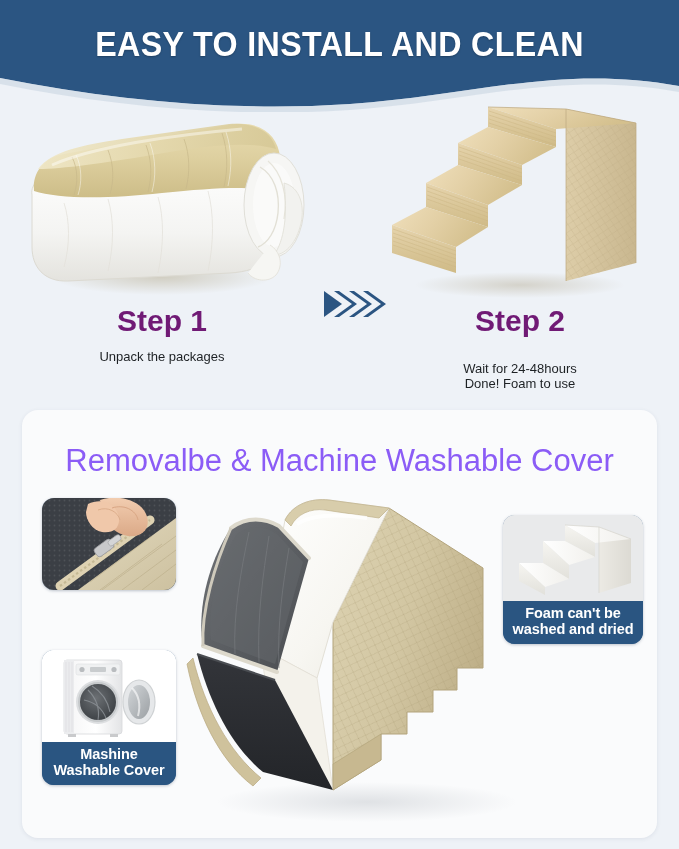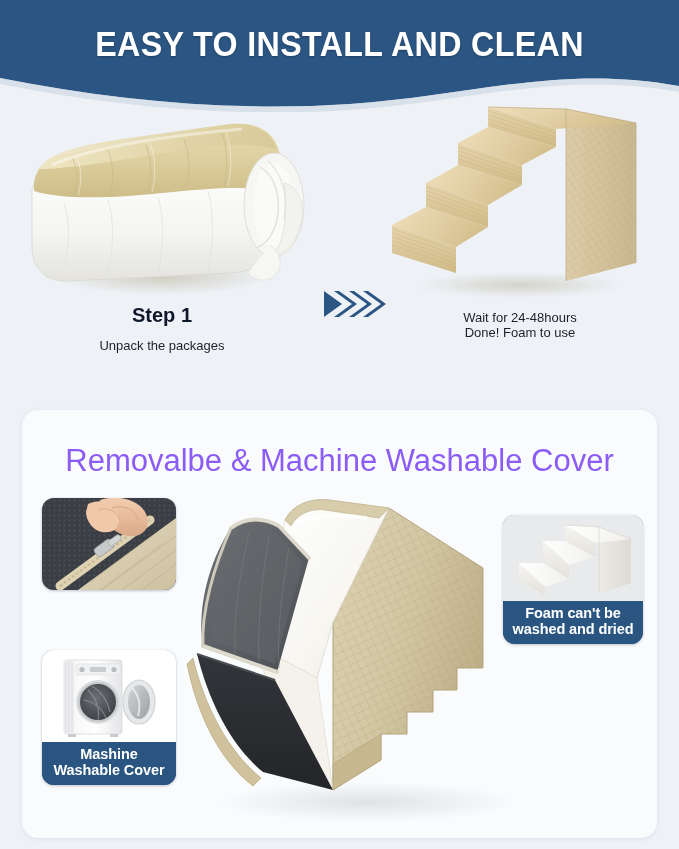--- a/index.html
+++ b/index.html
@@ -60,36 +60,36 @@
   .step-2 { left: 370px; }
 
   .step-art {
     position: relative;
     width: 300px;
     height: 205px;
   }
 
   .step-title {
     text-align: center;
-    font-size: 20px;
+    font-size: 30px;
     font-weight: bold;
-    color: #0f172a;
+    color: #701a75;
     font-family: "Liberation Sans Narrow", "Liberation Sans", sans-serif;
     margin-top: 4px;
   }
   .step-desc {
     text-align: center;
     font-size: 13px;
     color: #1d2124;
     font-family: "Liberation Sans Narrow", "Liberation Sans", sans-serif;
     margin-top: 12px;
     line-height: 1.12;
     font-weight: 400;
   }
-  .step-2 .step-desc { margin-top: 11px; }
+  .step-2 .step-desc { margin-top: 24px; }
 
   
   .arrows {
     position: absolute;
     left: 322px; top: 192px;
     width: 64px; height: 34px;
   }
 
   
   .card {
@@ -321,20 +321,21 @@
             <path d="M23,150 L86,172"></path>
           </g>
 
           <g fill="none" stroke="#bca880" stroke-width="0.8" opacity="0.9">
             <path d="M118,12 L196,14 L266,28"></path>
             <path d="M196,14 L196,186"></path>
             <path d="M266,28 L266,168"></path>
           </g>
         </svg>
       </div>
+      <div class="step-title">Step 2</div>
       <div class="step-desc">
         <div>Wait for 24-48hours</div>
         <div>Done!  Foam to use</div>
       </div>
     </div>
   </div>
 
   <div class="card">
     <div class="card-title">Removalbe &amp; Machine Washable Cover</div>
 

